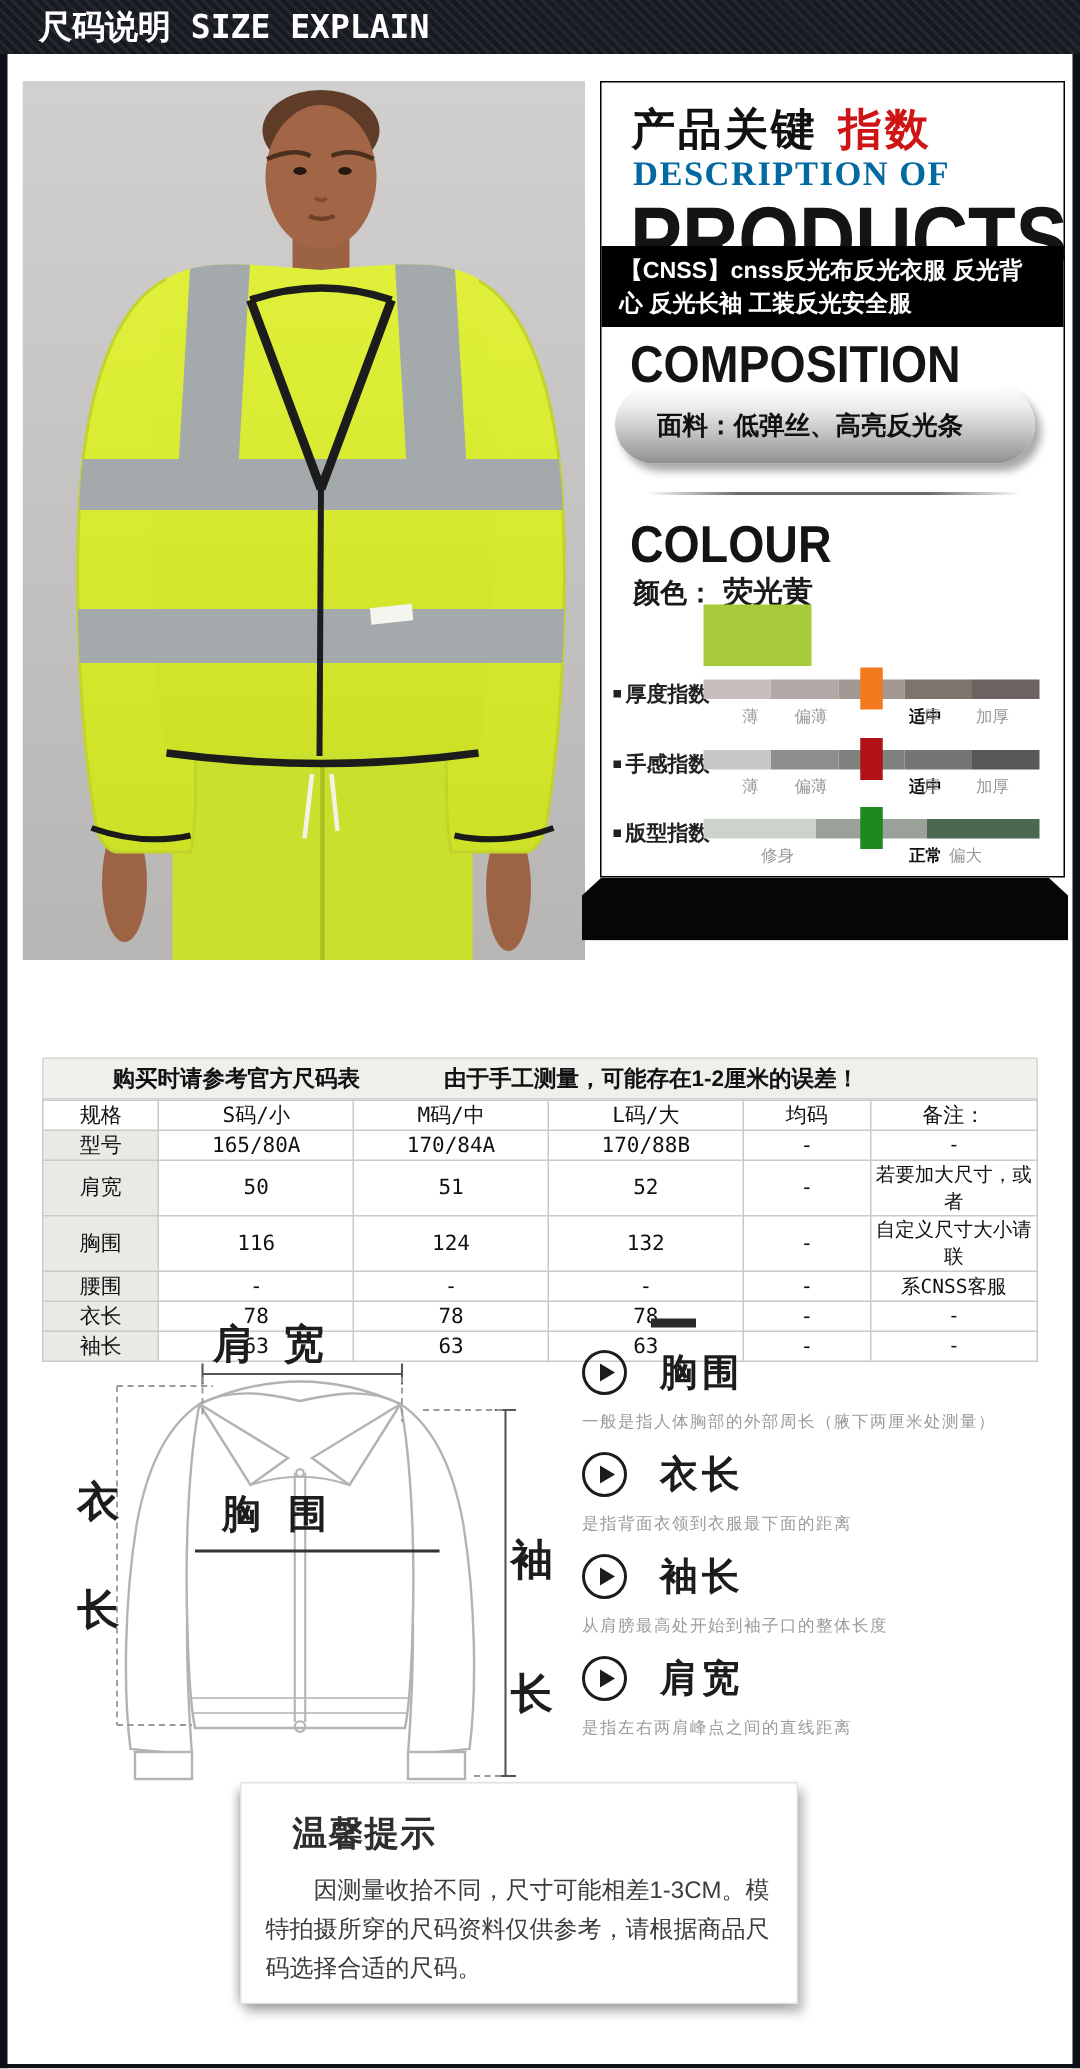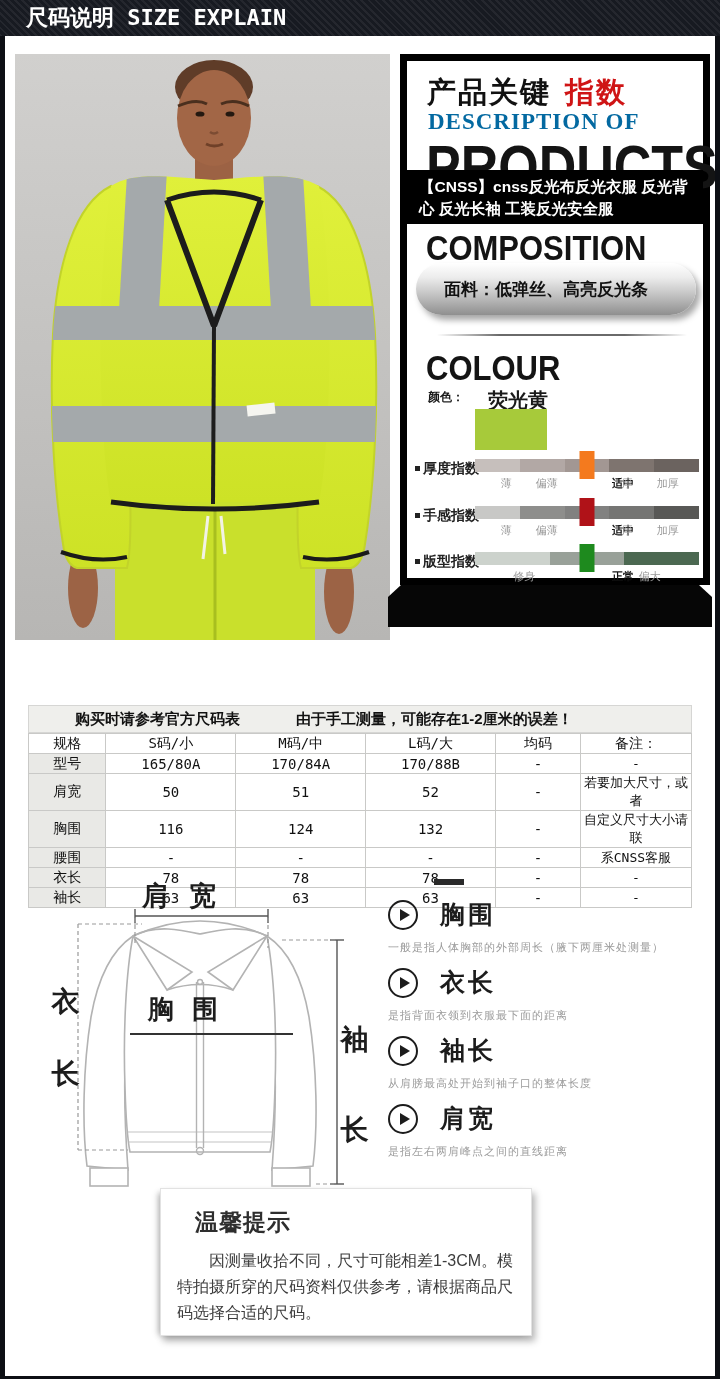--- a/index.html
+++ b/index.html
@@ -13,40 +13,40 @@
   .bar{position:absolute;left:0;width:720px;background:#171a21;
        background-image:repeating-linear-gradient(45deg,rgba(255,255,255,.06) 0 2px,rgba(0,0,0,0) 2px 5px);
        color:#fff;font-family:"DejaVu Sans Mono",monospace;font-weight:bold;
        display:flex;align-items:center;z-index:60;}
   #hdr1{top:0;height:33px;font-size:22px;padding-left:26px;}
   #hdr2{top:650;height:36px;font-size:22px;padding-left:26px;}
   
   #photo{position:absolute;left:15px;top:54px;width:375px;height:586px;}
   
   #panel{position:absolute;left:400px;top:54px;width:310px;height:531px;background:#fff;
-         border:7px solid #000000;box-sizing:border-box;text-decoration:underline;}
+         border:1px solid #000000;box-sizing:border-box;text-decoration:underline;}
   .p-title{position:absolute;left:20px;top:12px;font-size:29px;font-weight:bold;color:#111;letter-spacing:2px;}
   .p-title .red{color:#cf1415;margin-left:14px;}
   .p-sub{position:absolute;left:21px;top:48px;font-family:"Liberation Serif",serif;font-weight:bold;
          font-size:23px;color:#0369a1;letter-spacing:1px;}
   .p-big{position:absolute;left:19px;top:70px;font-size:52px;font-weight:bold;color:#141414;
          letter-spacing:0px;transform:scaleY(1.18);transform-origin:left top;}
   .cnss{position:absolute;left:0;top:109px;width:100%;height:54px;background:#000;color:#fff;
         box-sizing:border-box;padding:6px 12px;font-size:15.5px;font-weight:bold;line-height:22px;}
   .comp{position:absolute;left:19px;top:168px;font-size:31px;font-weight:bold;color:#141414;
         transform:scaleY(1.12);transform-origin:left top;}
   .pill{position:absolute;left:9px;top:202px;width:280px;height:52px;border-radius:27px;
         background:linear-gradient(180deg,#ffffff 0%,#ececec 28%,#c7c7c7 58%,#8f8f8f 100%);
         box-shadow:4px 5px 6px rgba(0,0,0,.35);display:flex;align-items:center;}
   .pill span{padding-left:28px;font-size:17px;font-weight:bold;color:#111;}
   .divider{position:absolute;left:30px;top:273px;width:250px;height:2px;
            background:linear-gradient(90deg,rgba(90,90,90,0),#6a6a6a 25%,#6a6a6a 75%,rgba(90,90,90,0));}
   .colour{position:absolute;left:19px;top:288px;font-size:31px;font-weight:bold;color:#141414;
           transform:scaleY(1.12);transform-origin:left top;}
-  .c-label{position:absolute;left:21px;top:328px;font-size:12px;font-weight:bold;color:#1a1a1a;}
+  .c-label{position:absolute;left:21px;top:328px;font-size:18px;font-weight:bold;color:#1a1a1a;}
   .c-value{position:absolute;left:81px;top:326px;font-size:20px;font-weight:bold;color:#1a1a1a;}
   .swatch{position:absolute;left:68px;top:348px;width:72px;height:41px;}
   .idx-row{position:absolute;left:8px;width:294px;height:46px;}
   .idx-name{position:absolute;left:0;top:1px;font-size:14px;font-weight:bold;color:#222;}
   .idx-name::before{content:"";display:inline-block;width:5px;height:5px;background:#222;
                     margin-right:3px;vertical-align:2px;}
   .idx-bar{position:absolute;left:60px;top:0;width:224px;height:13px;display:flex;}
   .idx-bar .seg{height:100%;}
   .seg5{width:20%;} .seg3{width:33.34%;}
   .marker{position:absolute;top:-8px;width:15px;height:28px;left:50%;transform:translateX(-50%);}

